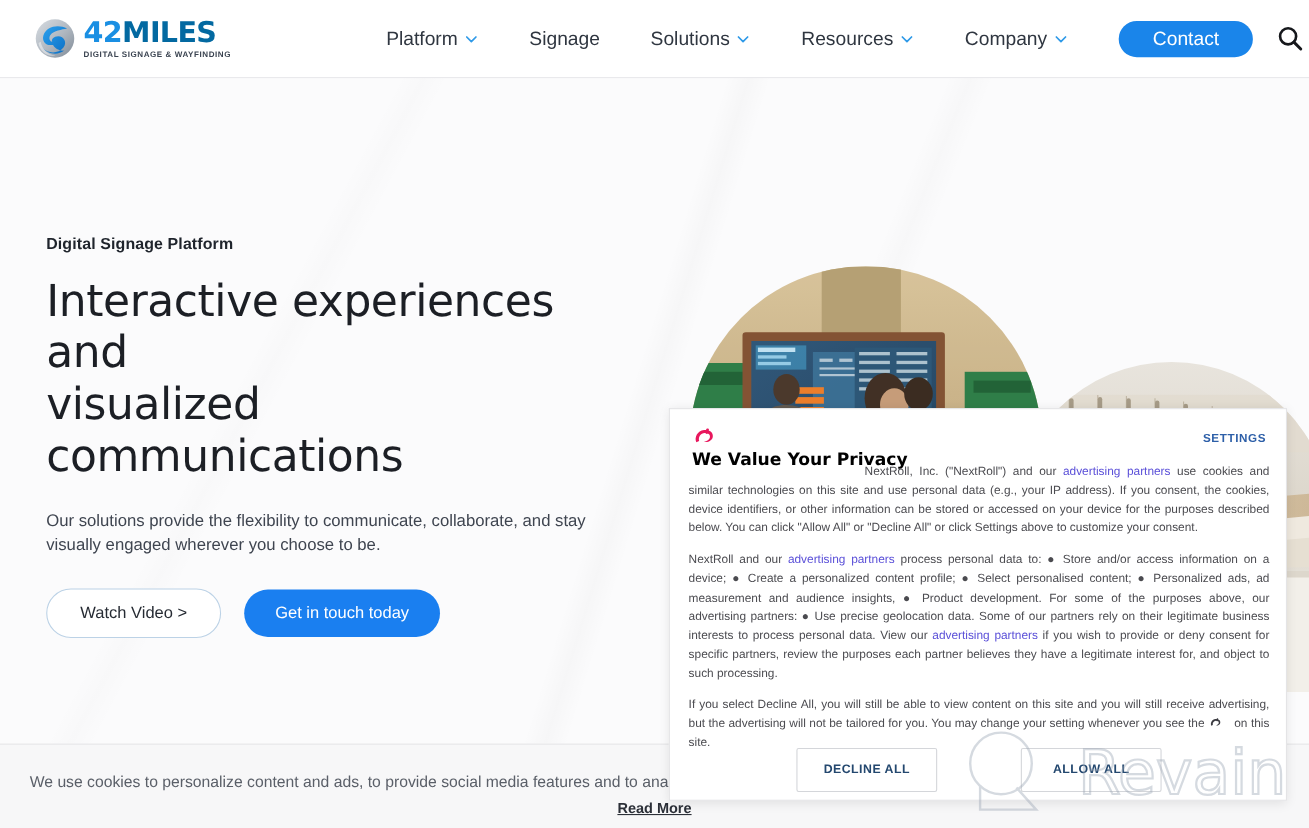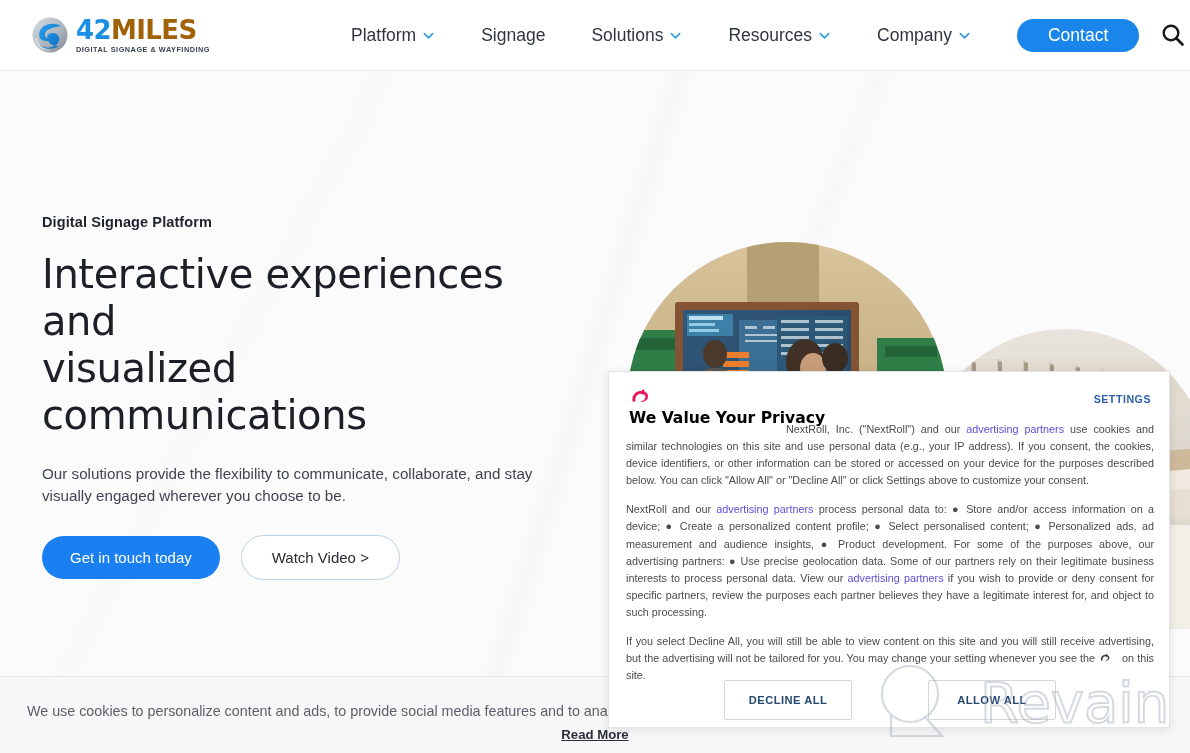--- a/index.html
+++ b/index.html
@@ -17,21 +17,21 @@
     position: absolute; left: 0; top: 0; width: 1190px; height: 71px;
     background: #ffffff; border-bottom: 1px solid #e9e9ec;
     display: flex; align-items: center; z-index: 40;
   }
   #logo { display: flex; align-items: center; margin-left: 31px; cursor: pointer; }
   #logo-mark { width: 38px; height: 38px; flex: 0 0 38px; }
   #logo-text { margin-left: 7px; display: flex; flex-direction: column; justify-content: center; }
   .logo-word { font-size: 26px; font-weight: 700; letter-spacing: -0.6px; line-height: 26px;
                font-family: "DejaVu Sans", sans-serif; }
   .logo-22 { color: #1a8fe3; }
-  .logo-miles { color: #a16207; }
+  .logo-miles { color: #0369a1; }
   .logo-sub { font-size: 7.3px; font-weight: 700; letter-spacing: 0.52px; color: #3a4350;
               margin-top: 2px; font-family: "Liberation Sans", sans-serif; }
 
   #nav { display: flex; align-items: center; margin-left: 118px; gap: 0; }
   .nav-item {
     display: flex; align-items: center; gap: 6px;
     font-size: 17.5px; color: #2f3640; padding: 0 23px; cursor: pointer;
     white-space: nowrap;
   }
   .chev { display: inline-block; width: 13px; height: 13px; flex: 0 0 13px; }
@@ -418,22 +418,22 @@
     </div>
 
     <div id="hero-copy">
       <div id="eyebrow">Digital Signage Platform</div>
       <h1 id="headline">
         <span>Interactive experiences and</span><br>
         <span>visualized communications</span>
       </h1>
       <p id="subhead">Our solutions provide the flexibility to communicate, collaborate, and stay visually engaged wherever you choose to be.</p>
       <div id="cta-row">
+        <button id="cta-secondary">Watch Video &gt;</button>
         <button id="cta-primary">Get in touch today</button>
-        <button id="cta-secondary">Watch Video &gt;</button>
       </div>
     </div>
   </div>
 
   <div id="cookie-bar">
     <div id="cookie-text">We use cookies to personalize content and ads, to provide social media features and to ana</div>
     <div id="cookie-readmore">Read More</div>
   </div>
 
   <div id="privacy">

